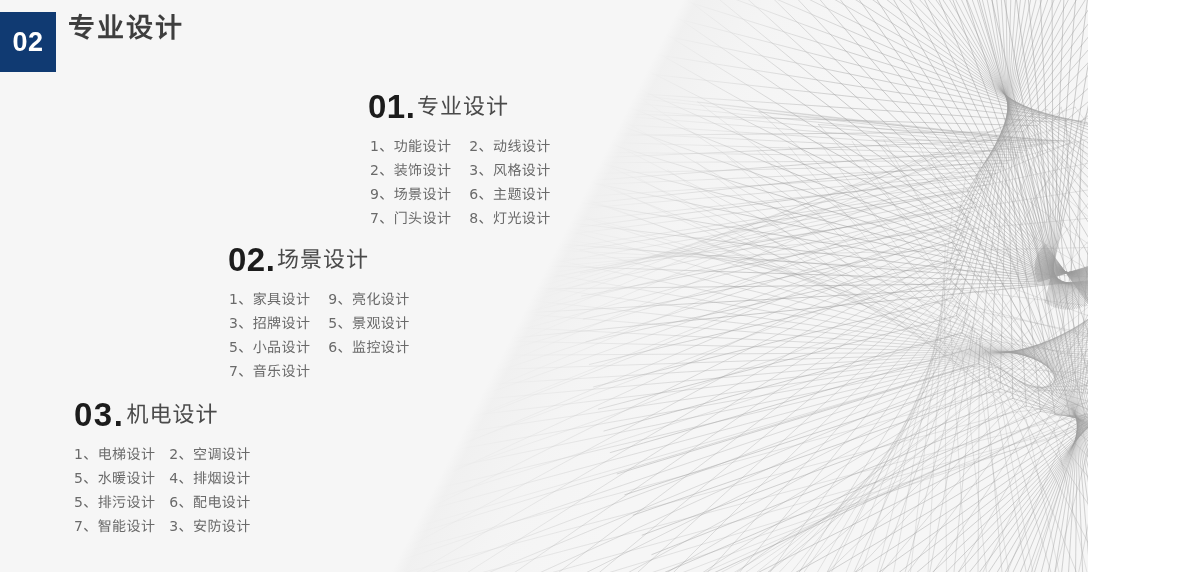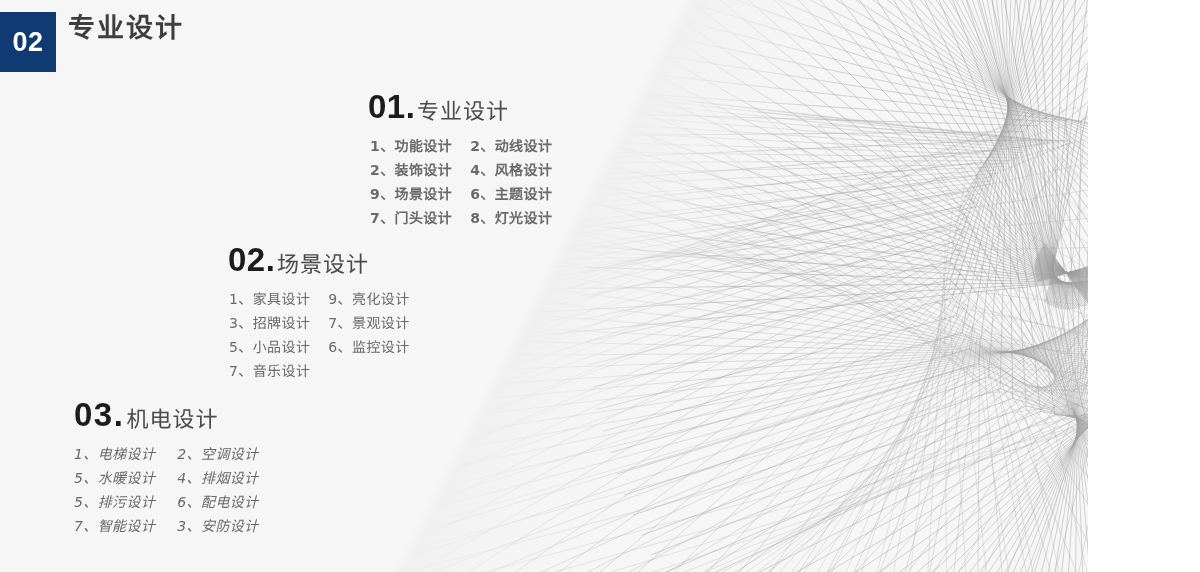--- a/index.html
+++ b/index.html
@@ -80,21 +80,21 @@
     letter-spacing: 2px;
     line-height: 1.05;
     margin: 0;
     font-family: "DejaVu Sans", "Liberation Sans", sans-serif;
   }
 
   
   .block { position: absolute; }
   .block-title {
     display: flex;
-    align-items: flex-end;
+    align-items: center;
     margin: 0 0 11px 0;
     line-height: 1;
     white-space: nowrap;
   }
   .block-num {
     font-size: 33px;
     font-weight: bold;
     color: #1c1c1c;
     letter-spacing: 0.5px;
     line-height: 1;
@@ -124,25 +124,25 @@
     font-size: 14px;
     color: #6a6a6a;
     line-height: 24px;
     white-space: nowrap;
     letter-spacing: 0.4px;
     font-family: "DejaVu Sans", "Liberation Sans", sans-serif;
   }
 
   
   #block-1 { left: 368px; top: 90px; }
-  #block-1 .item-grid { padding-left: 2px; font-weight: bold; }
+  #block-1 .item-grid { padding-left: 2px; }
   #block-2 { left: 228px; top: 243px; }
   #block-2 .item-grid { padding-left: 1px; }
   #block-3 { left: 74px; top: 398px; }
-  #block-3 .item-grid { padding-left: 0px; column-gap: 22px; font-style: italic; }
+  #block-3 .item-grid { padding-left: 0px; column-gap: 14px; }
   #block-3 .block-num, #block-3 .block-dot { letter-spacing: 1.5px; }
 </style>
 </head>
 <body>
 
 <div id="page">
 
   <div class="art-layer">
     <svg id="art-svg" viewBox="0 0 1200 572" preserveAspectRatio="none" aria-hidden="true">
       <defs>
@@ -684,39 +684,39 @@
   <div class="block" id="block-1">
     <div class="block-title">
       <span class="block-num">01</span>
       <span class="block-dot">.</span>
       <span class="block-label">专业设计</span>
     </div>
     <div class="item-grid">
         <div class="item">1、功能设计</div>
         <div class="item">2、动线设计</div>
         <div class="item">2、装饰设计</div>
-        <div class="item">4、风格设计</div>
+        <div class="item">3、风格设计</div>
         <div class="item">9、场景设计</div>
         <div class="item">6、主题设计</div>
         <div class="item">7、门头设计</div>
         <div class="item">8、灯光设计</div>
       </div>
   </div>
 
   <div class="block" id="block-2">
     <div class="block-title">
       <span class="block-num">02</span>
       <span class="block-dot">.</span>
       <span class="block-label">场景设计</span>
     </div>
     <div class="item-grid">
         <div class="item">1、家具设计</div>
         <div class="item">9、亮化设计</div>
         <div class="item">3、招牌设计</div>
-        <div class="item">7、景观设计</div>
+        <div class="item">5、景观设计</div>
         <div class="item">5、小品设计</div>
         <div class="item">6、监控设计</div>
         <div class="item">7、音乐设计</div>
       </div>
   </div>
 
   <div class="block" id="block-3">
     <div class="block-title">
       <span class="block-num">03</span>
       <span class="block-dot">.</span>

